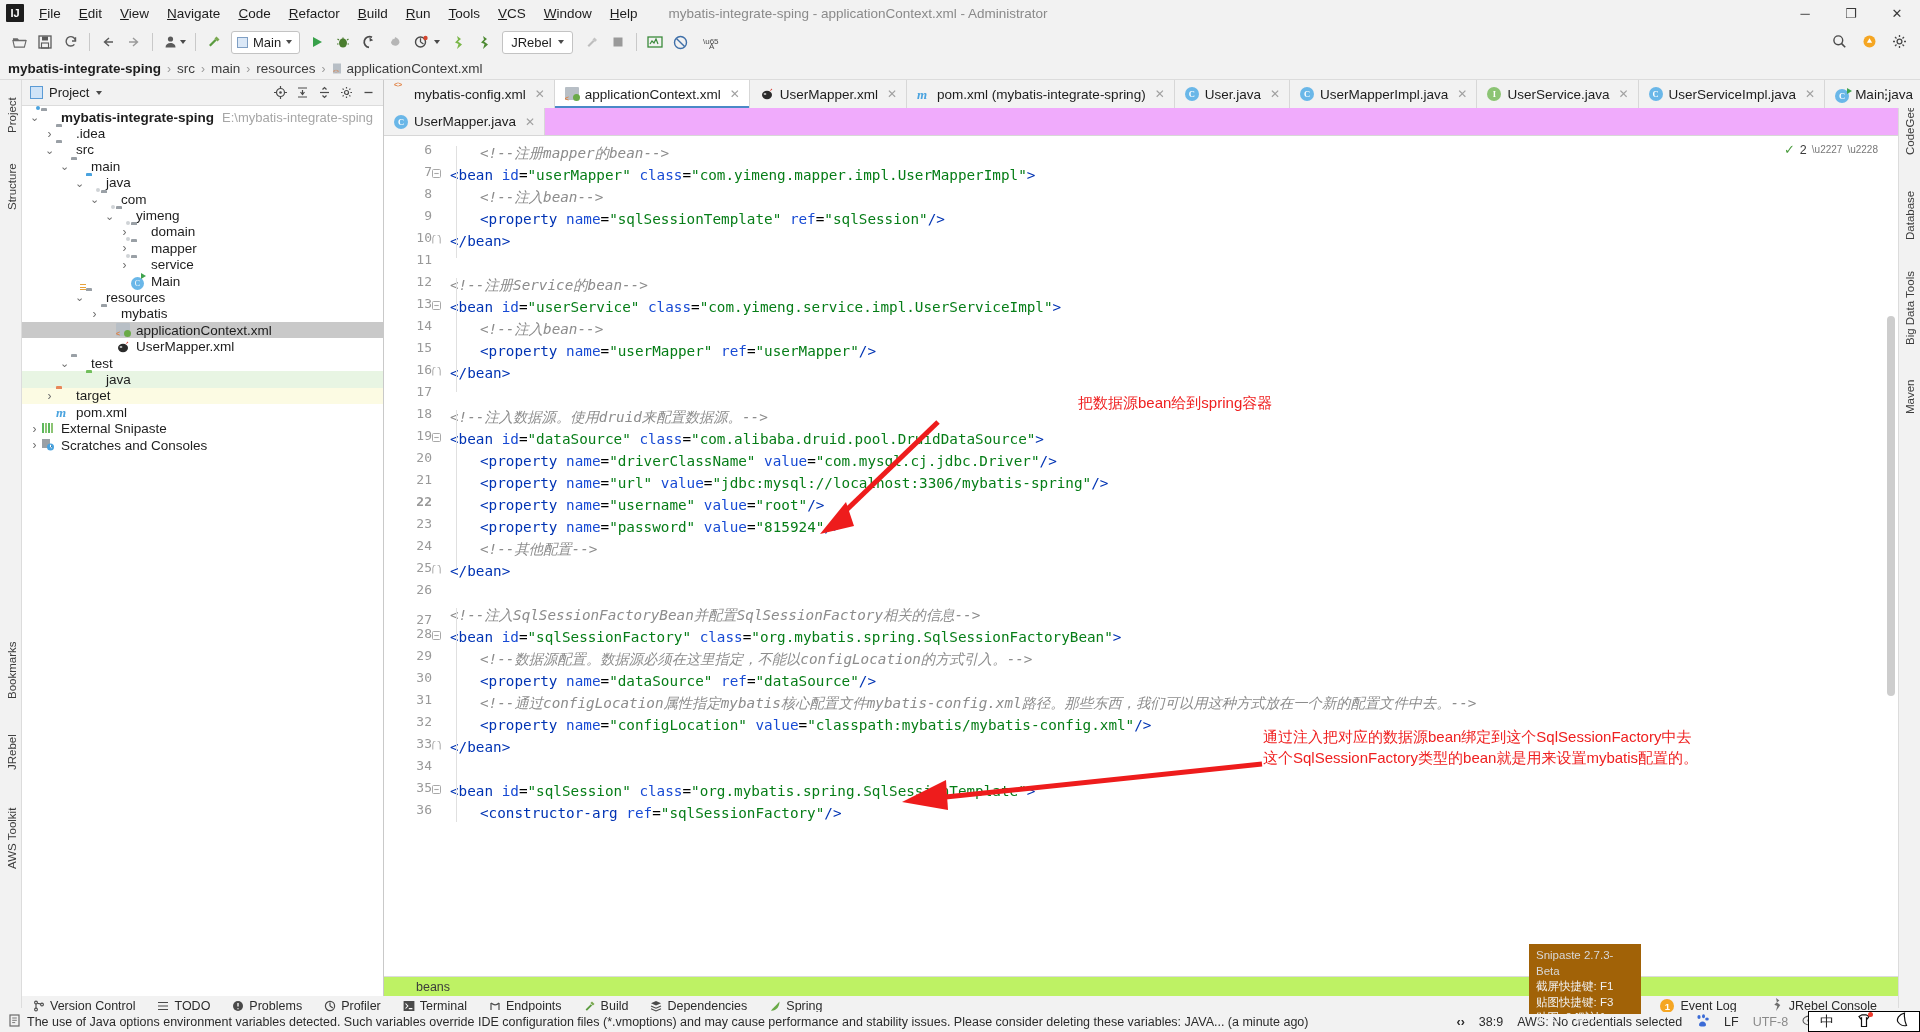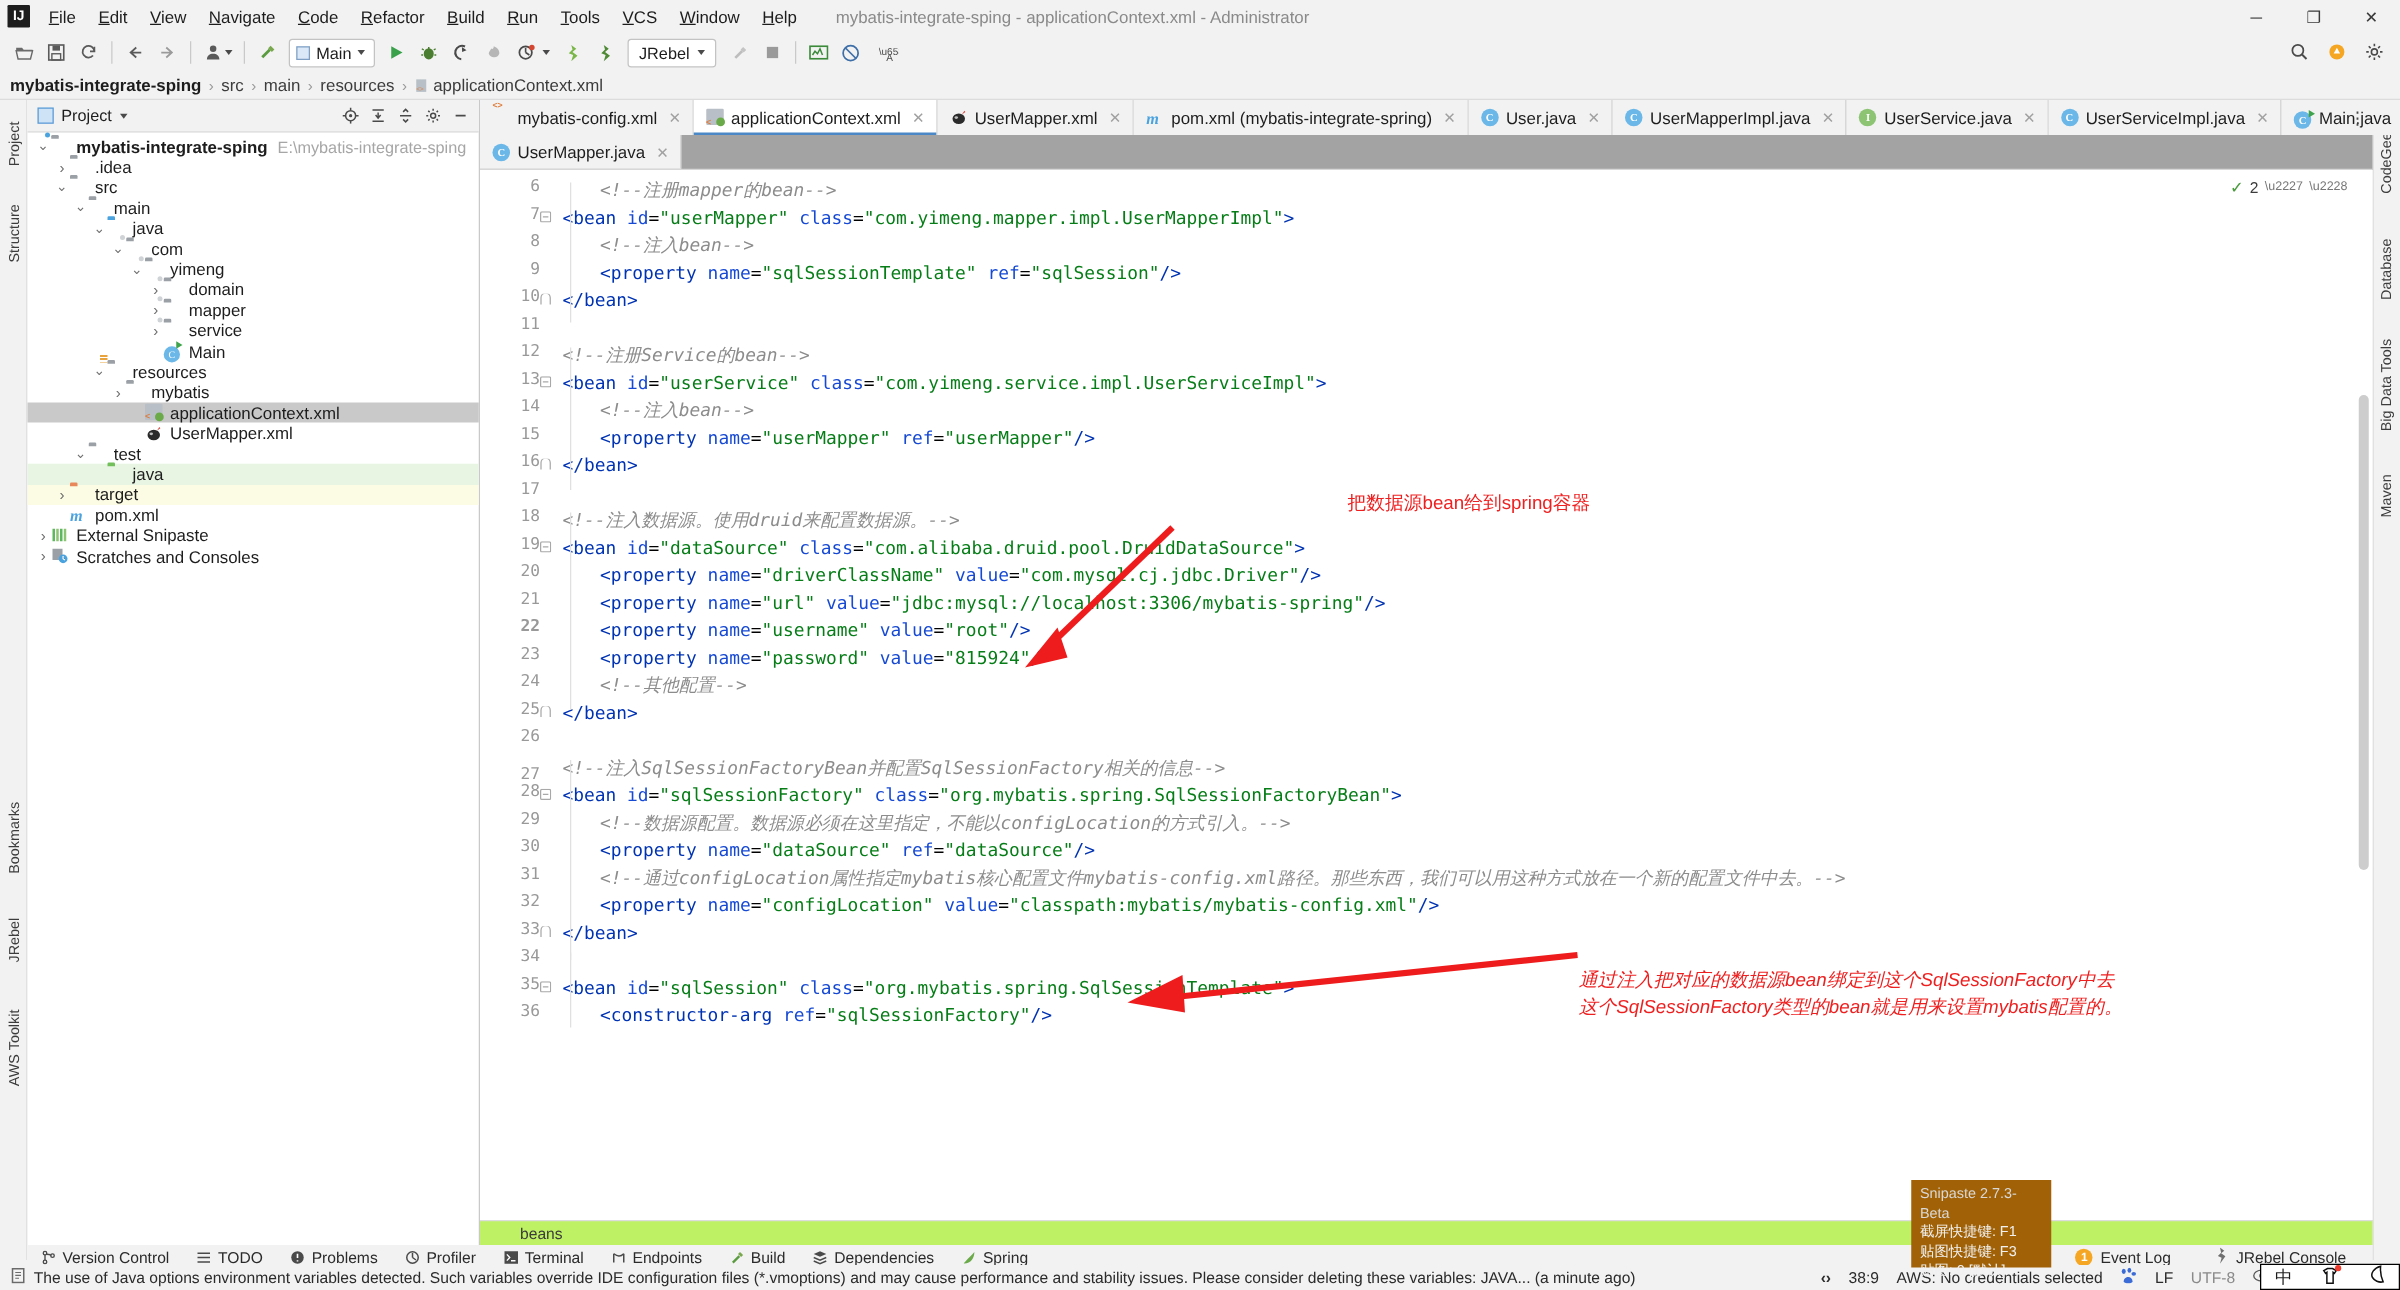--- a/index.html
+++ b/index.html
@@ -98,21 +98,21 @@
   .folder:before { content:""; position:absolute; left:0; top:-2.5px; width:6px;
     height:3px; background:#9aa0a6; border-radius:1px 1px 0 0; }
   .folder.blue { background:#4aa3df; } .folder.blue:before { background:#4aa3df; }
   .folder.green2 { background:#72bf5c; } .folder.green2:before { background:#72bf5c; }
   .folder.orange { background:#e8875a; } .folder.orange:before { background:#e8875a; }
   .folder .dot { position:absolute; right:1px; bottom:0px; width:4px; height:4px;
     background:#cfd3d6; border-radius:50%; }
 
   
   .tabs { position:absolute; left:384px; top:80px; width:1514px; height:56px;
-    background:#a3a3a3; }
+    background:#f0abfc; }
   .tabrow { display:flex; height:28px; align-items:stretch; }
   .tab { display:flex; align-items:center; gap:6px; padding:0 9px 0 10px;
     font-size:13.5px; border-right:1px solid #d7d7d7; background:#f2f2f2;
     color:#1d1d1d; white-space:nowrap; cursor:default; position:relative; }
   .tab.active { background:#fff; }
   .tab.active:after { content:""; position:absolute; left:0; right:0; bottom:0;
     height:2px; background:#4a88c7; }
   .tab .x { color:#a0a0a0; font-size:12px; margin-left:3px; }
   .tabicon { width:14px; height:14px; flex:none; position:relative; }
   .ci { width:14px;height:14px;border-radius:50%;display:flex;align-items:center;
@@ -764,21 +764,21 @@
     <div class="scrollbar">
       <div class="sb-thumb" style="top:180px;height:380px;"></div>
     </div>
 
     <div class="anno" style="left:694px;top:256px;">把数据源bean给到spring容器</div>
     <svg class="arrow-svg" style="left:426px;top:280px;" width="140" height="120" viewBox="0 0 140 120">
       <path d="M128 6 L26 104" stroke="#ee1c1c" stroke-width="5" fill="none"></path>
       <path d="M10 118 L36 86 L44 110 Z" fill="#ee1c1c"></path>
     </svg>
 
-    <div class="anno" style="left:879px;top:638px;font-style:italic;">通过注入把对应的数据源bean绑定到这个SqlSessionFactory中去
+    <div class="anno" style="left:879px;top:590px;">通过注入把对应的数据源bean绑定到这个SqlSessionFactory中去
 这个SqlSessionFactory类型的bean就是用来设置mybatis配置的。</div>
     <svg class="arrow-svg" style="left:506px;top:620px;" width="380" height="60" viewBox="0 0 380 60">
       <path d="M372 8 L46 42" stroke="#ee1c1c" stroke-width="5" fill="none"></path>
       <path d="M12 46 L56 24 L58 54 Z" fill="#ee1c1c"></path>
     </svg>
   </div>
 
   <div class="ed-crumb">
     <span>beans</span>
   </div>

